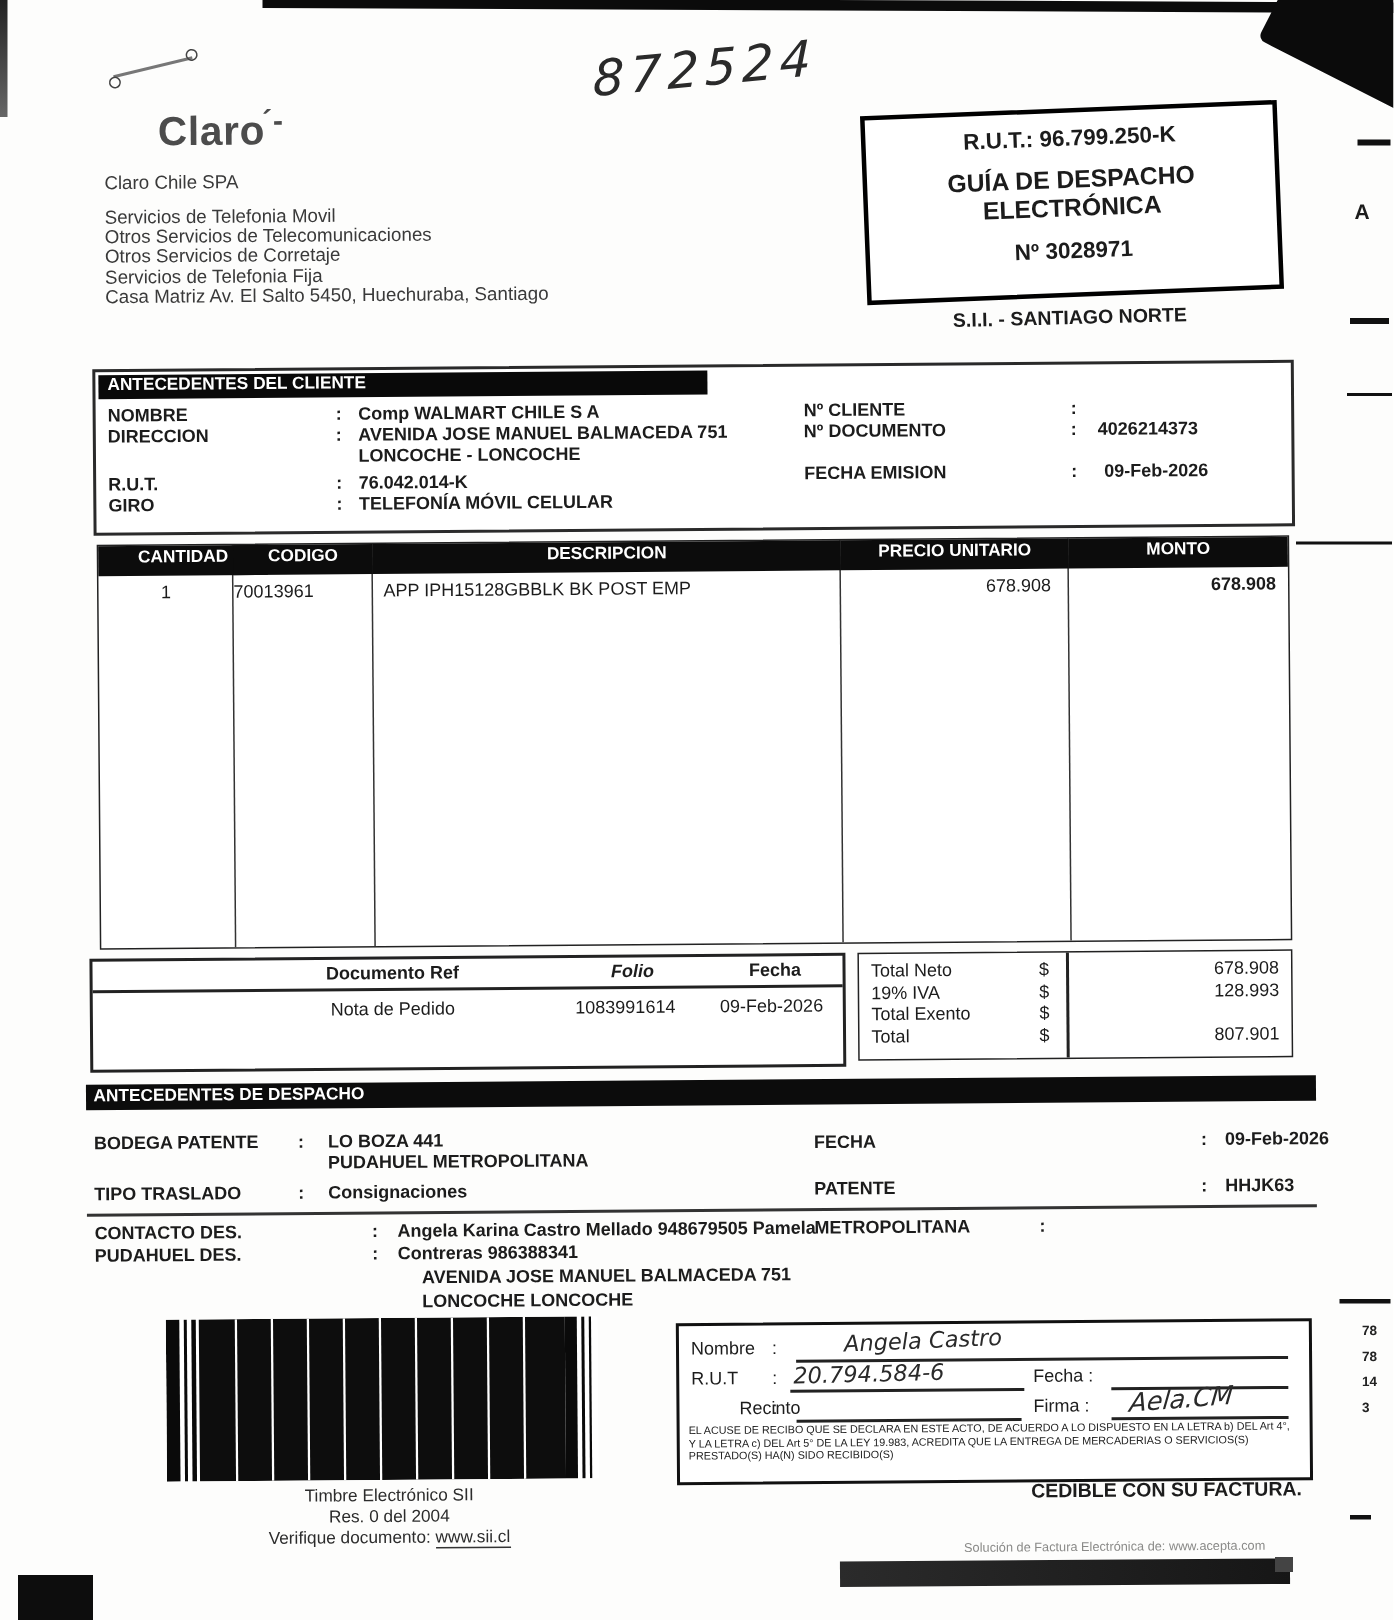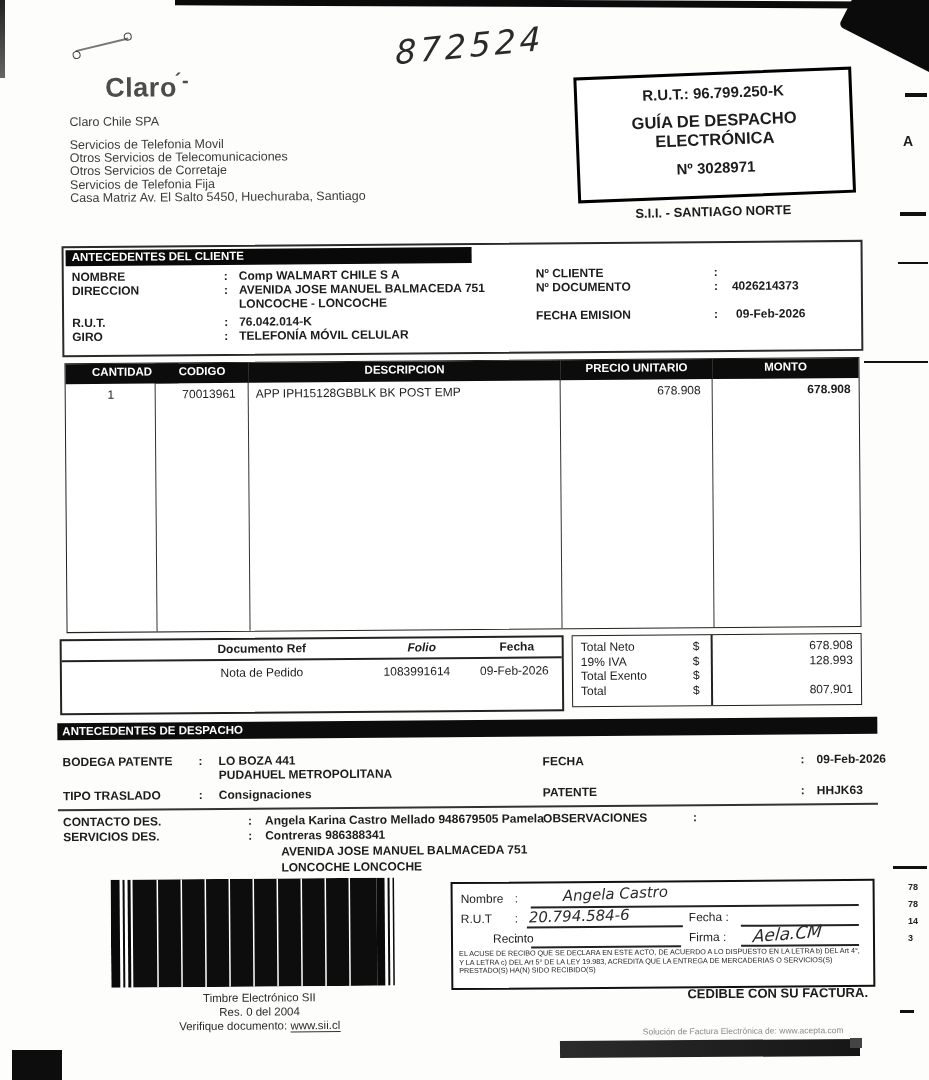--- a/index.html
+++ b/index.html
@@ -156,21 +156,21 @@
       <div class="col" style="left:0;width:89px;"></div>
       <div class="col" style="left:90px;width:92px;"></div>
       <div class="col" style="left:183px;width:311px;"></div>
       <div class="col" style="left:495px;width:151px;"></div>
       <div class="hdr" style="left:0;width:113px;">CANTIDAD</div>
       <div class="hdr" style="left:90px;width:93px;">CODIGO</div>
       <div class="hdr" style="left:183px;width:312px;">DESCRIPCION</div>
       <div class="hdr" style="left:495px;width:152px;">PRECIO UNITARIO</div>
       <div class="hdr" style="left:647px;width:146px;">MONTO</div>
       <div class="cell" style="left:0;width:90px;text-align:center;">1</div>
-      <div class="cell" style="left:90px;width:80px;text-align:right;">70013961</div>
+      <div class="cell" style="left:90px;width:80px;text-align:left;">70013961</div>
       <div class="cell" style="left:190px;">APP IPH15128GBBLK BK POST EMP</div>
       <div class="cell" style="left:495px;width:140px;text-align:right;">678.908</div>
       <div class="cell b" style="left:647px;width:138px;text-align:right;">678.908</div>
     </div>
 
     <div class="abs docref">
       <div class="h" style="left:100px;width:200px;">Documento Ref</div>
       <div class="h" style="left:310px;width:100px;font-style:italic;">Folio</div>
       <div class="h" style="left:415px;width:80px;">Fecha</div>
       <div class="hline"></div>
@@ -214,26 +214,26 @@
     <div class="fld abs" style="left:540px;top:755px;">FECHA</div>
     <div class="fld abs" style="left:798px;top:755px;">:</div>
     <div class="fld abs" style="left:814px;top:755px;">09-Feb-2026</div>
     <div class="fld abs" style="left:540px;top:786px;">PATENTE</div>
     <div class="fld abs" style="left:798px;top:786px;">:</div>
     <div class="fld abs" style="left:814px;top:786px;">HHJK63</div>
     <div class="abs hr1"></div>
     <div class="fld abs" style="left:60px;top:812px;">CONTACTO DES.</div>
     <div class="fld abs" style="left:245px;top:812px;">:</div>
     <div class="fld abs" style="left:262px;top:812px;">Angela Karina Castro Mellado 948679505 Pamela</div>
-    <div class="fld abs" style="left:60px;top:827px;">SERVICIOS DES.</div>
+    <div class="fld abs" style="left:60px;top:827px;">PUDAHUEL DES.</div>
     <div class="fld abs" style="left:245px;top:827px;">:</div>
     <div class="fld abs" style="left:262px;top:827px;">Contreras 986388341</div>
     <div class="fld abs" style="left:278px;top:843px;">AVENIDA JOSE MANUEL BALMACEDA 751</div>
     <div class="fld abs" style="left:278px;top:859px;">LONCOCHE   LONCOCHE</div>
-    <div class="fld abs" style="left:540px;top:812px;">OBSERVACIONES</div>
+    <div class="fld abs" style="left:540px;top:812px;">METROPOLITANA</div>
     <div class="fld abs" style="left:690px;top:812px;">:</div>
 
     <div class="abs barcode">
       <svg width="288" height="108" xmlns="http://www.w3.org/2000/svg">
         <defs>
           <filter id="bcn" x="0" y="0" width="100%" height="100%">
             <feTurbulence type="fractalNoise" baseFrequency="0.55 0.22" numOctaves="2" seed="7" stitchTiles="stitch"></feTurbulence>
             <feColorMatrix type="luminanceToAlpha"></feColorMatrix>
             <feComponentTransfer>
                 <feFuncA type="discrete" tableValues="0 0 1 1 1"></feFuncA>

